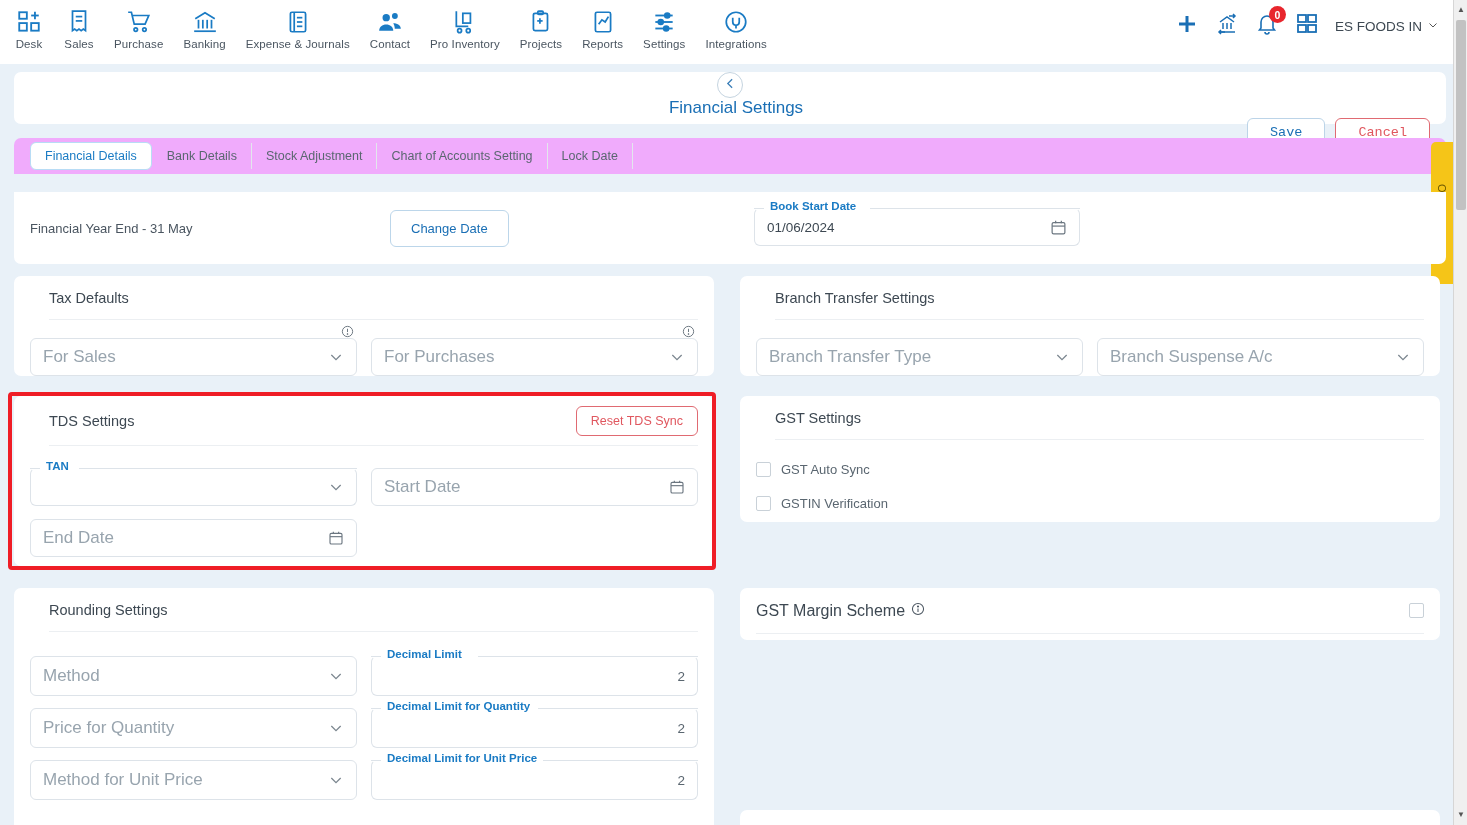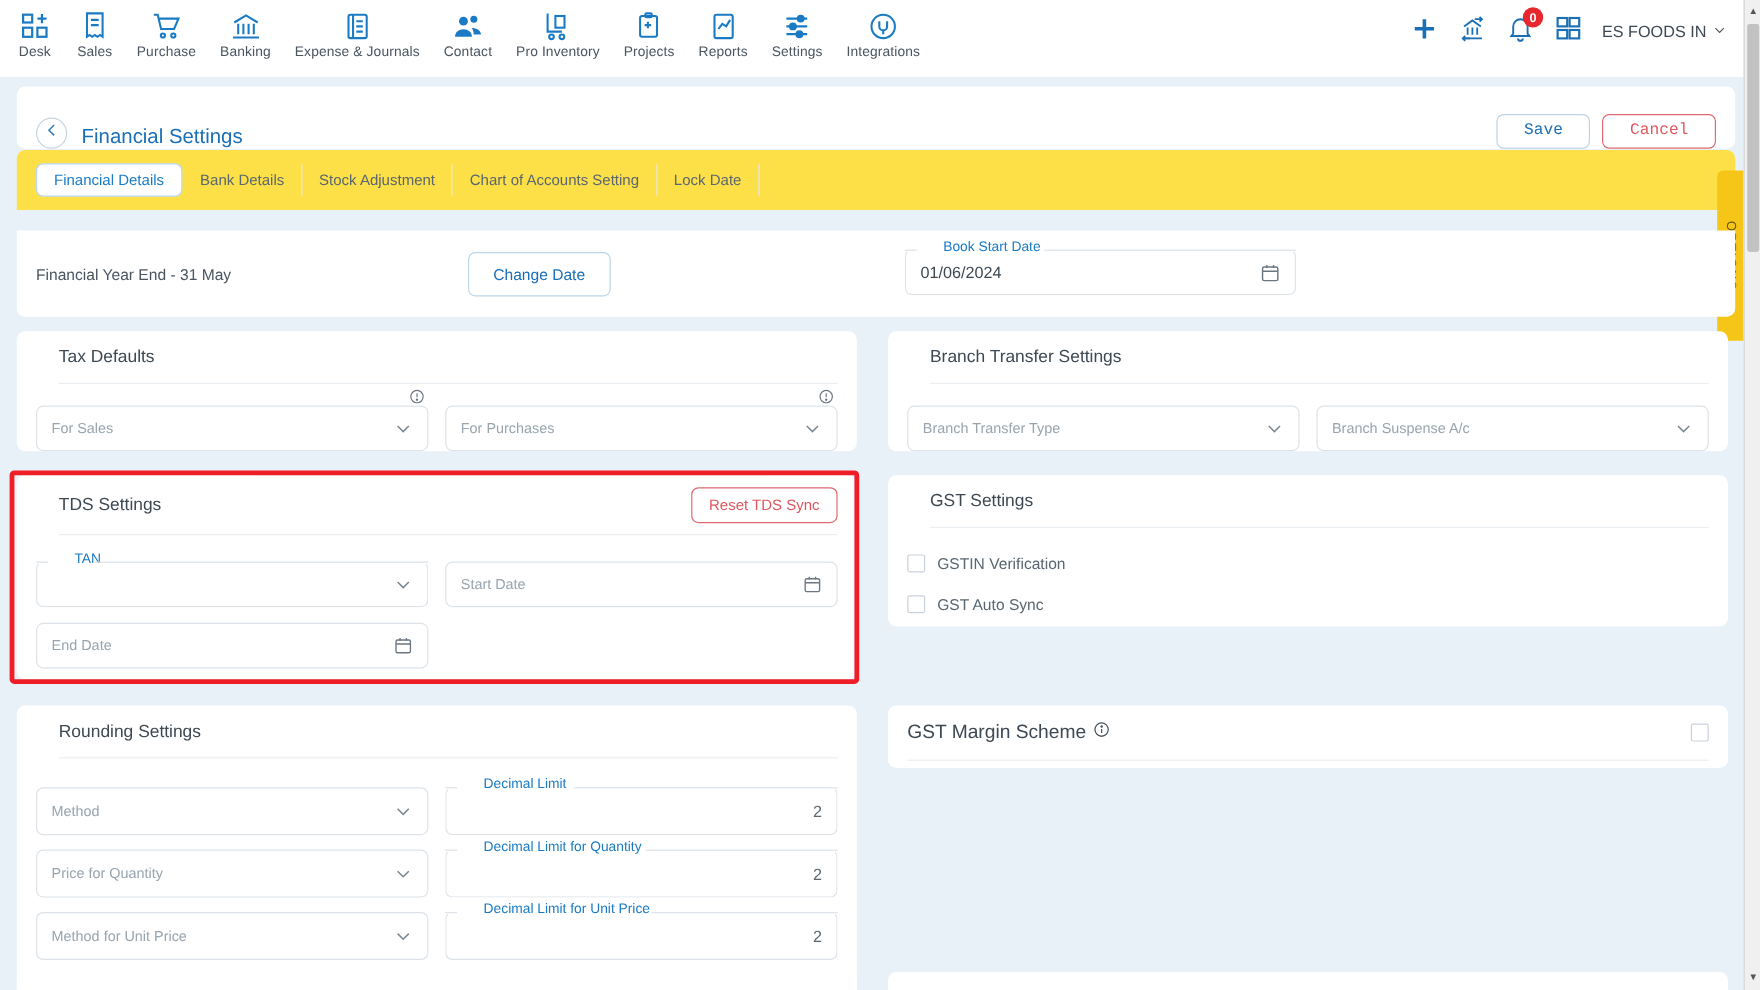--- a/index.html
+++ b/index.html
@@ -63,43 +63,43 @@
   .vscroll .arrow-down { bottom: 4px; }
   .vthumb {
     position: absolute; left: 2px; top: 20px; width: 10px; height: 190px;
     background: #c2c2c2; border-radius: 2px;
   }
 
   
   .page-header {
     position: absolute; top: 72px; left: 14px; width: 1432px; height: 52px;
     background: #fff; border-radius: 7px;
-    display: flex; align-items: flex-end; padding: 0 16px;
+    display: flex; align-items: center; padding: 0 16px; flex-direction: column;
   }
   .back-btn {
     width: 26px; height: 26px; border-radius: 50%;
     border: 1px solid #c5d4e0; display: flex; align-items: center;
     justify-content: center; color: #3b7fb8; cursor: pointer;
     flex: 0 0 auto;
   }
   .page-title {
     font-size: 17px; color: #1a6fb5; margin-left: 12px; font-weight: normal;
   }
   .header-actions { margin-left: auto; display: flex; gap: 10px; }
   .btn {
     border-radius: 6px; padding: 7px 22px; font-size: 13.5px;
     background: #fff; cursor: pointer; line-height: 1; font-family: Liberation Mono, monospace;
   }
   .btn-save { border: 1px solid #bcd4e8; color: #1a6fb5; }
   .btn-cancel { border: 1px solid #e06a72; color: #e0575f; }
 
   
   .tabbar {
-    position: absolute; top: 125px; left: 14px; width: 1432px; height: 50px;
-    background: #fde047; border-radius: 7px 7px 0 0;
+    position: absolute; top: 138px; left: 14px; width: 1432px; height: 36px;
+    background: #f0abfc; border-radius: 7px 7px 0 0;
     display: flex; align-items: center; padding-left: 16px;
   }
   .tab {
     font-size: 12.5px; color: #5a6670; padding: 6px 14px;
     border-right: 1px solid #e2e7ec; cursor: pointer; white-space: nowrap;
   }
   .tab.active {
     color: #1a7bc4; border: 1px solid #b8dcf5; border-radius: 6px;
     background: #fff; margin-right: 1px;
   }
@@ -131,34 +131,34 @@
   }
 
   
   .field {
     position: relative; border: 1px solid #dde3e9; border-radius: 6px;
     height: 38px; background: #fff; display: flex; align-items: center;
     padding: 0 12px;
   }
   .field.legend { border-top-color: transparent; }
   .field .legend-lbl {
-    position: absolute; top: -8px; left: 26px; background: #fff;
-    padding: 0 5px; font-size: 11.5px; color: #1a7bc4; font-weight: normal;
+    position: absolute; top: -8px; left: 10px; background: #fff;
+    padding: 0 5px; font-size: 11.5px; color: #1a7bc4; font-weight: bold;
     line-height: 1;
   }
   .field .legend-left {
     position: absolute; top: -1px; left: -1px; width: 10px; height: 1px;
     background: #dde3e9;
   }
   .field .legend-right {
     position: absolute; top: -1px; right: -1px; height: 1px;
     background: #dde3e9;
   }
   .field .val { font-size: 13.5px; color: #3d4852; text-align: right; }
-  .field .ph { font-size: 12px; color: #98a4ae; }
+  .field .ph { font-size: 17px; color: #98a4ae; }
   .field .val.num { margin-left: auto; color: #5a6670; font-size: 13.5px; }
   .field .trail { margin-left: auto; display: flex; align-items: center; }
   .cal-ico { color: #6b7680; display: block; }
   .chev { color: #7b868f; display: block; }
 
   .fy-date-wrap { position: absolute; left: 740px; top: 16px; width: 326px; }
 
   
   .card {
     position: absolute; background: #fff; border-radius: 7px; padding: 0 16px;
@@ -639,25 +639,25 @@
       </div>
     </div>
 
     <div class="card" style="left:740px; top:214px; width:700px; height:126px;">
       <div class="card-title-row">
         <span class="card-title">GST Settings</span>
       </div>
       <div style="padding-top:12px">
         <div class="cb-row">
           <span class="cbox"></span>
-          <span>GSTIN Verification</span>
+          <span>GST Auto Sync</span>
         </div>
         <div class="cb-row">
           <span class="cbox"></span>
-          <span>GST Auto Sync</span>
+          <span>GSTIN Verification</span>
         </div>
       </div>
     </div>
 
     <div class="card" style="left:740px; top:406px; width:700px; height:52px;">
       <div class="margin-row">
         <span class="margin-lbl">
           <span>GST Margin Scheme</span>
           <span>
             <svg width="14" height="14" viewBox="0 0 24 24" fill="none" stroke="#4a5560" stroke-width="1.8">

